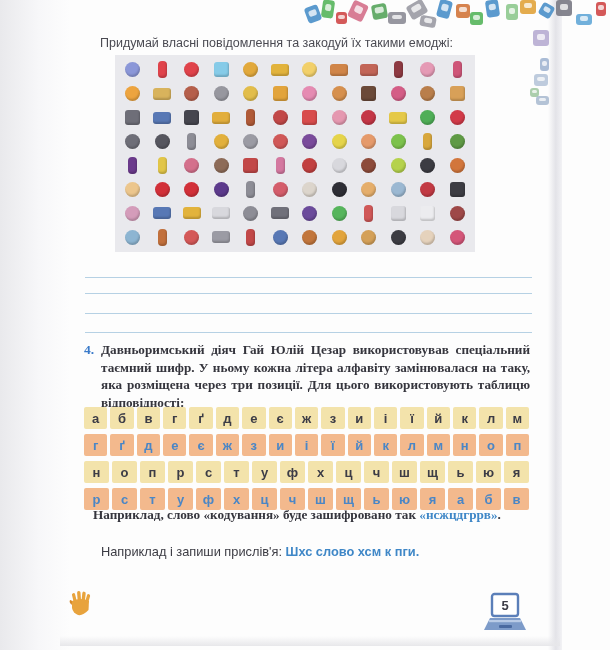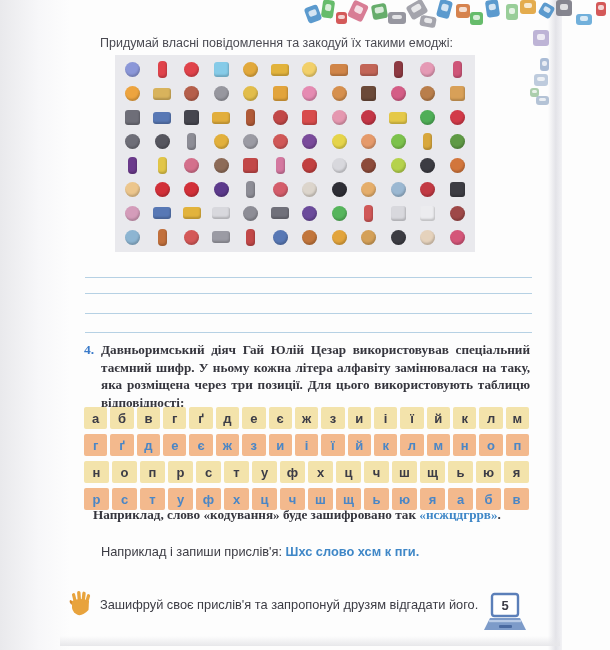--- a/index.html
+++ b/index.html
@@ -542,21 +542,20 @@
   <svg class="hand-icon" viewBox="0 0 24 26">
     <g fill="#e8a33d">
       <rect x="4" y="3" width="3.2" height="12" rx="1.6" transform="rotate(-14 5.6 9)"></rect>
       <rect x="8.4" y="1" width="3.4" height="13" rx="1.7" transform="rotate(-4 10 7)"></rect>
       <rect x="12.8" y="1.6" width="3.4" height="13" rx="1.7" transform="rotate(6 14.5 8)"></rect>
       <rect x="17" y="4" width="3.2" height="11" rx="1.6" transform="rotate(16 18.6 9)"></rect>
       <path d="M3.5 12 Q2 9 0.8 10.5 Q0 12 2.5 15 Z" fill="#d88a2a"></path>
       <path d="M3 11 Q12 7 20 11 L19.5 20 Q14 26 9 25 Q4 23 3 18 Z"></path>
     </g>
   </svg>
-  <div class="txt">Зашифруй своє прислів'я та запропонуй друзям відгадати його.</div>
 </div>
 
 <svg class="laptop" viewBox="0 0 46 46">
   <rect x="10" y="2" width="26" height="22" rx="2.5" fill="#ffffff" stroke="#5b7fb9" stroke-width="2.4"></rect>
   <text x="23" y="18" text-anchor="middle" font-family="Liberation Sans, sans-serif" font-size="13" font-weight="bold" fill="#3c3c46">5</text>
   <path d="M8 26 L38 26 L44 38 L2 38 Z" fill="#7d9bc9"></path>
   <rect x="7" y="28" width="32" height="2.2" fill="#b9cbe6"></rect>
   <rect x="17" y="33" width="13" height="3" rx="1" fill="#4a6aa0"></rect>
 </svg>
 

